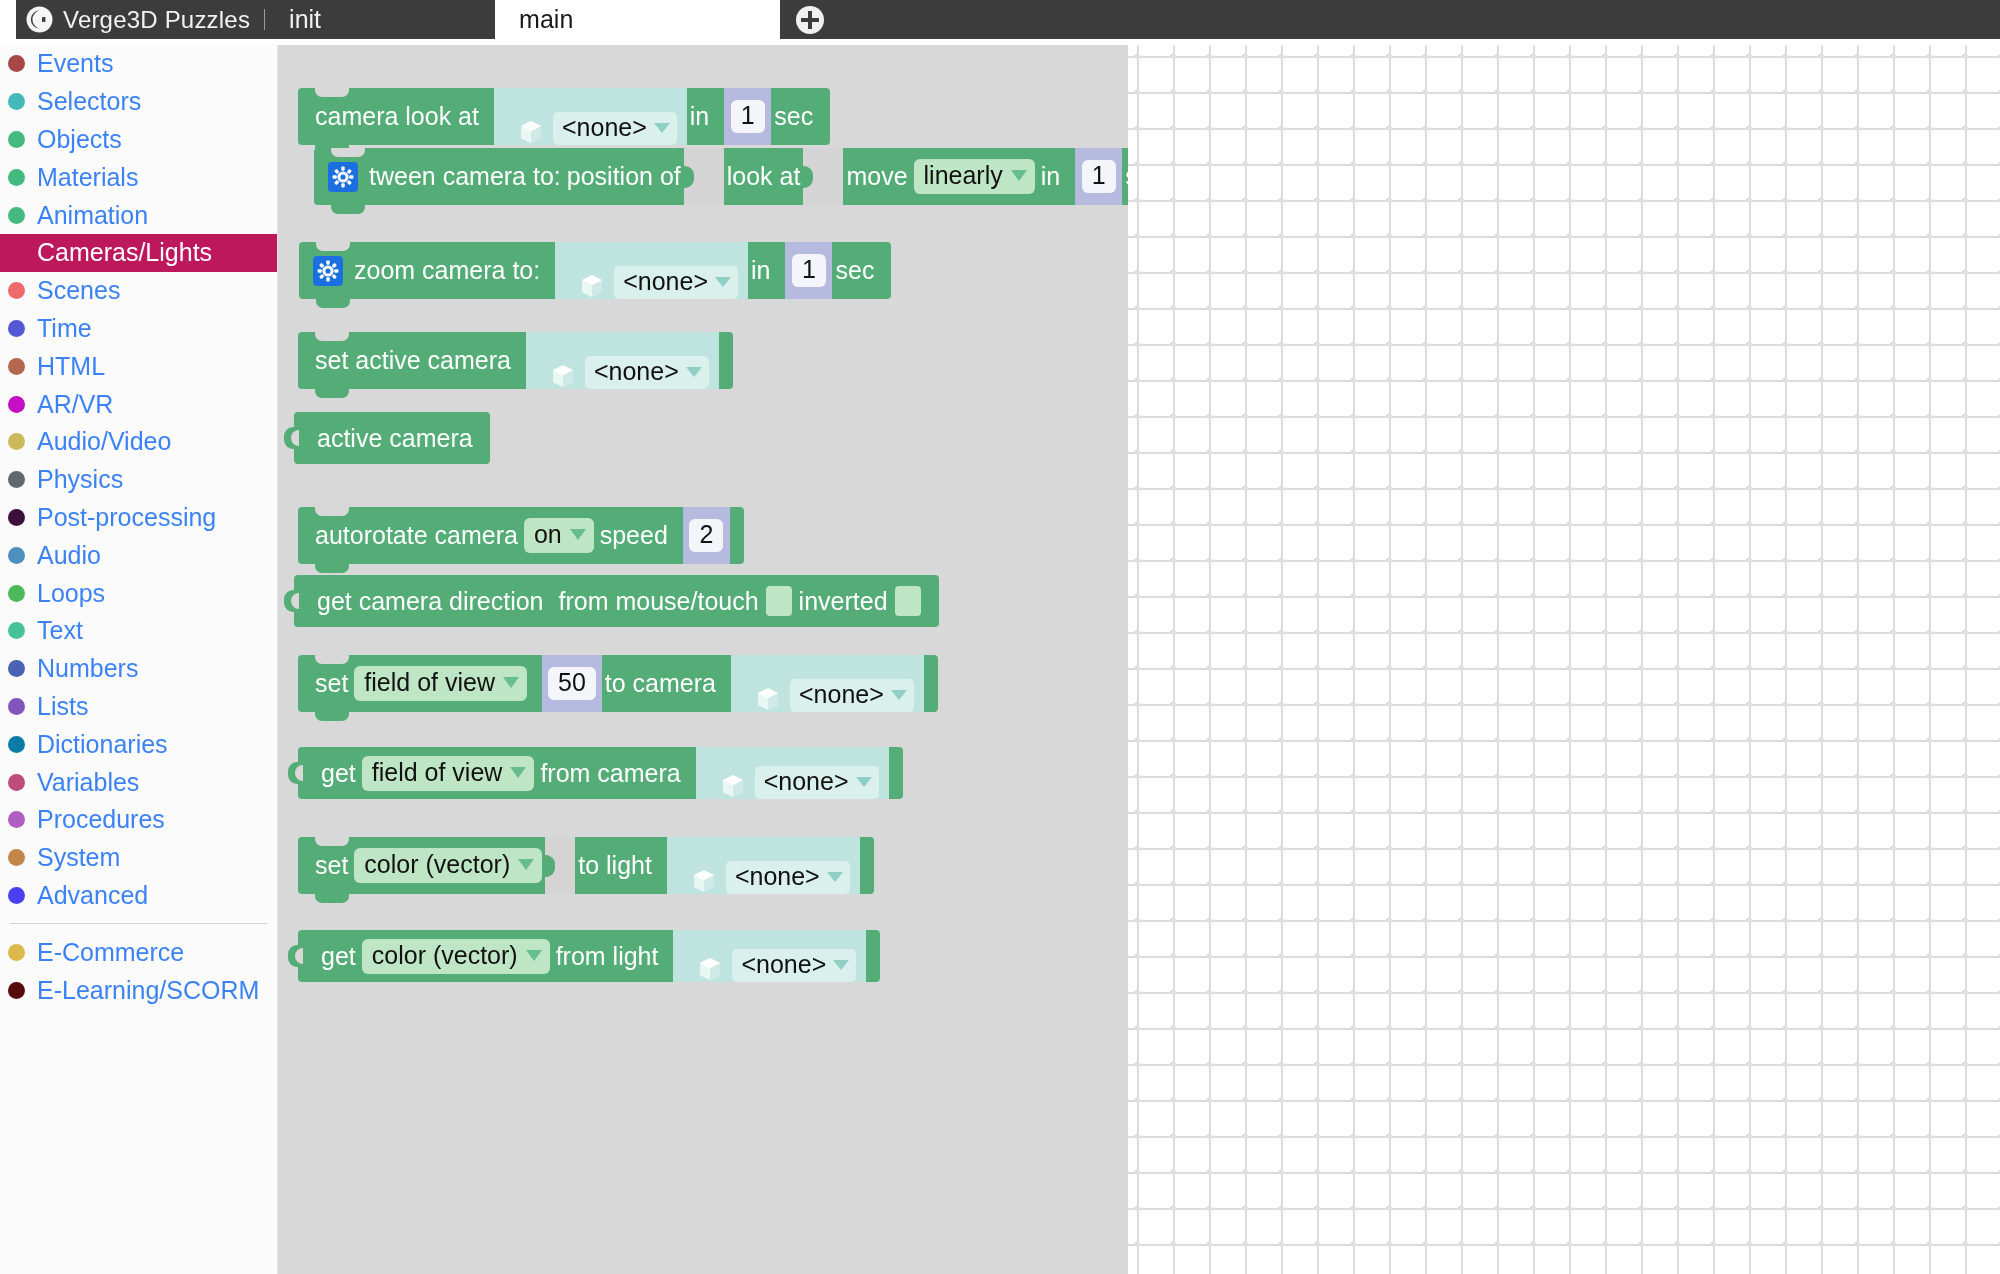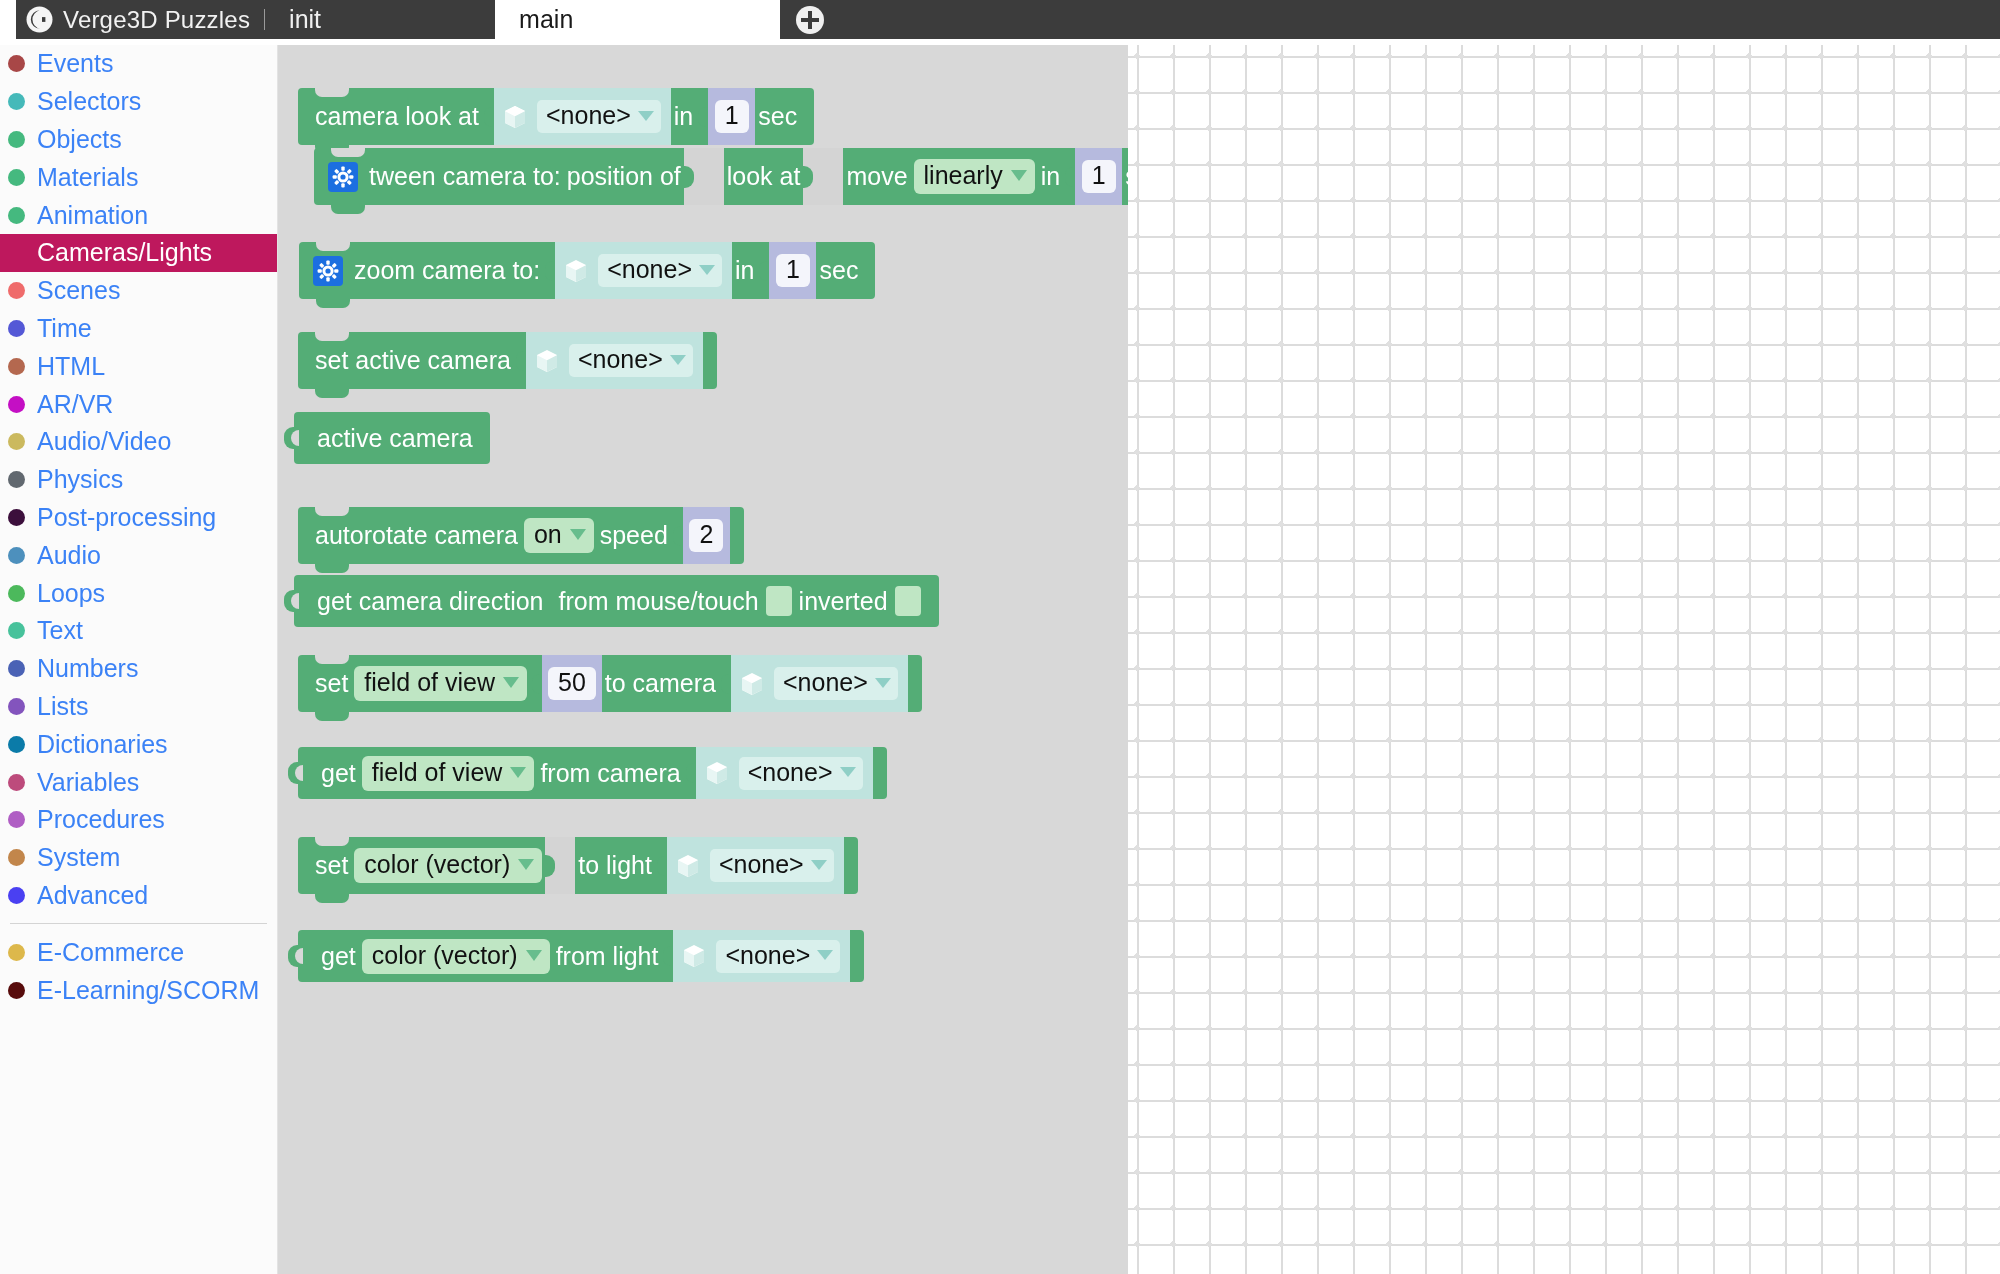--- a/index.html
+++ b/index.html
@@ -106,23 +106,23 @@
     position:relative; width:13px; height:30px; flex:0 0 auto;
     margin-right:-1px;
   }
   .sock::before {
     content:""; position:absolute; left:2px; top:50%; margin-top:-10px;
     width:11px; height:20px; background:#54ad76; border-radius:8px 0 0 8px;
   }
 
   
   .objfield {
-    display:flex; align-items:center; gap:9px;
+    display:flex; align-items:flex-end; gap:9px;
     background:#bfe3de; align-self:stretch;
-    padding:0 10px 0 8px; margin:-7px 0; position:relative;
+    padding:0 10px 0 24px; margin:-7px 0; position:relative;
   }
   .objfield .cube { width:26px; height:26px; flex:0 0 auto; }
   .objfield .pill {
     background:#d9f0ec; border-radius:5px; padding:1px 7px 3px 9px;
     display:flex; align-items:center; gap:7px;
     color:#111; font-size:25px;
   }
   .objfield .cv { color:#111; }
   .caret-t { width:0;height:0; border-left:8px solid transparent;
              border-right:8px solid transparent; border-top:10px solid #8fcfc6; }

